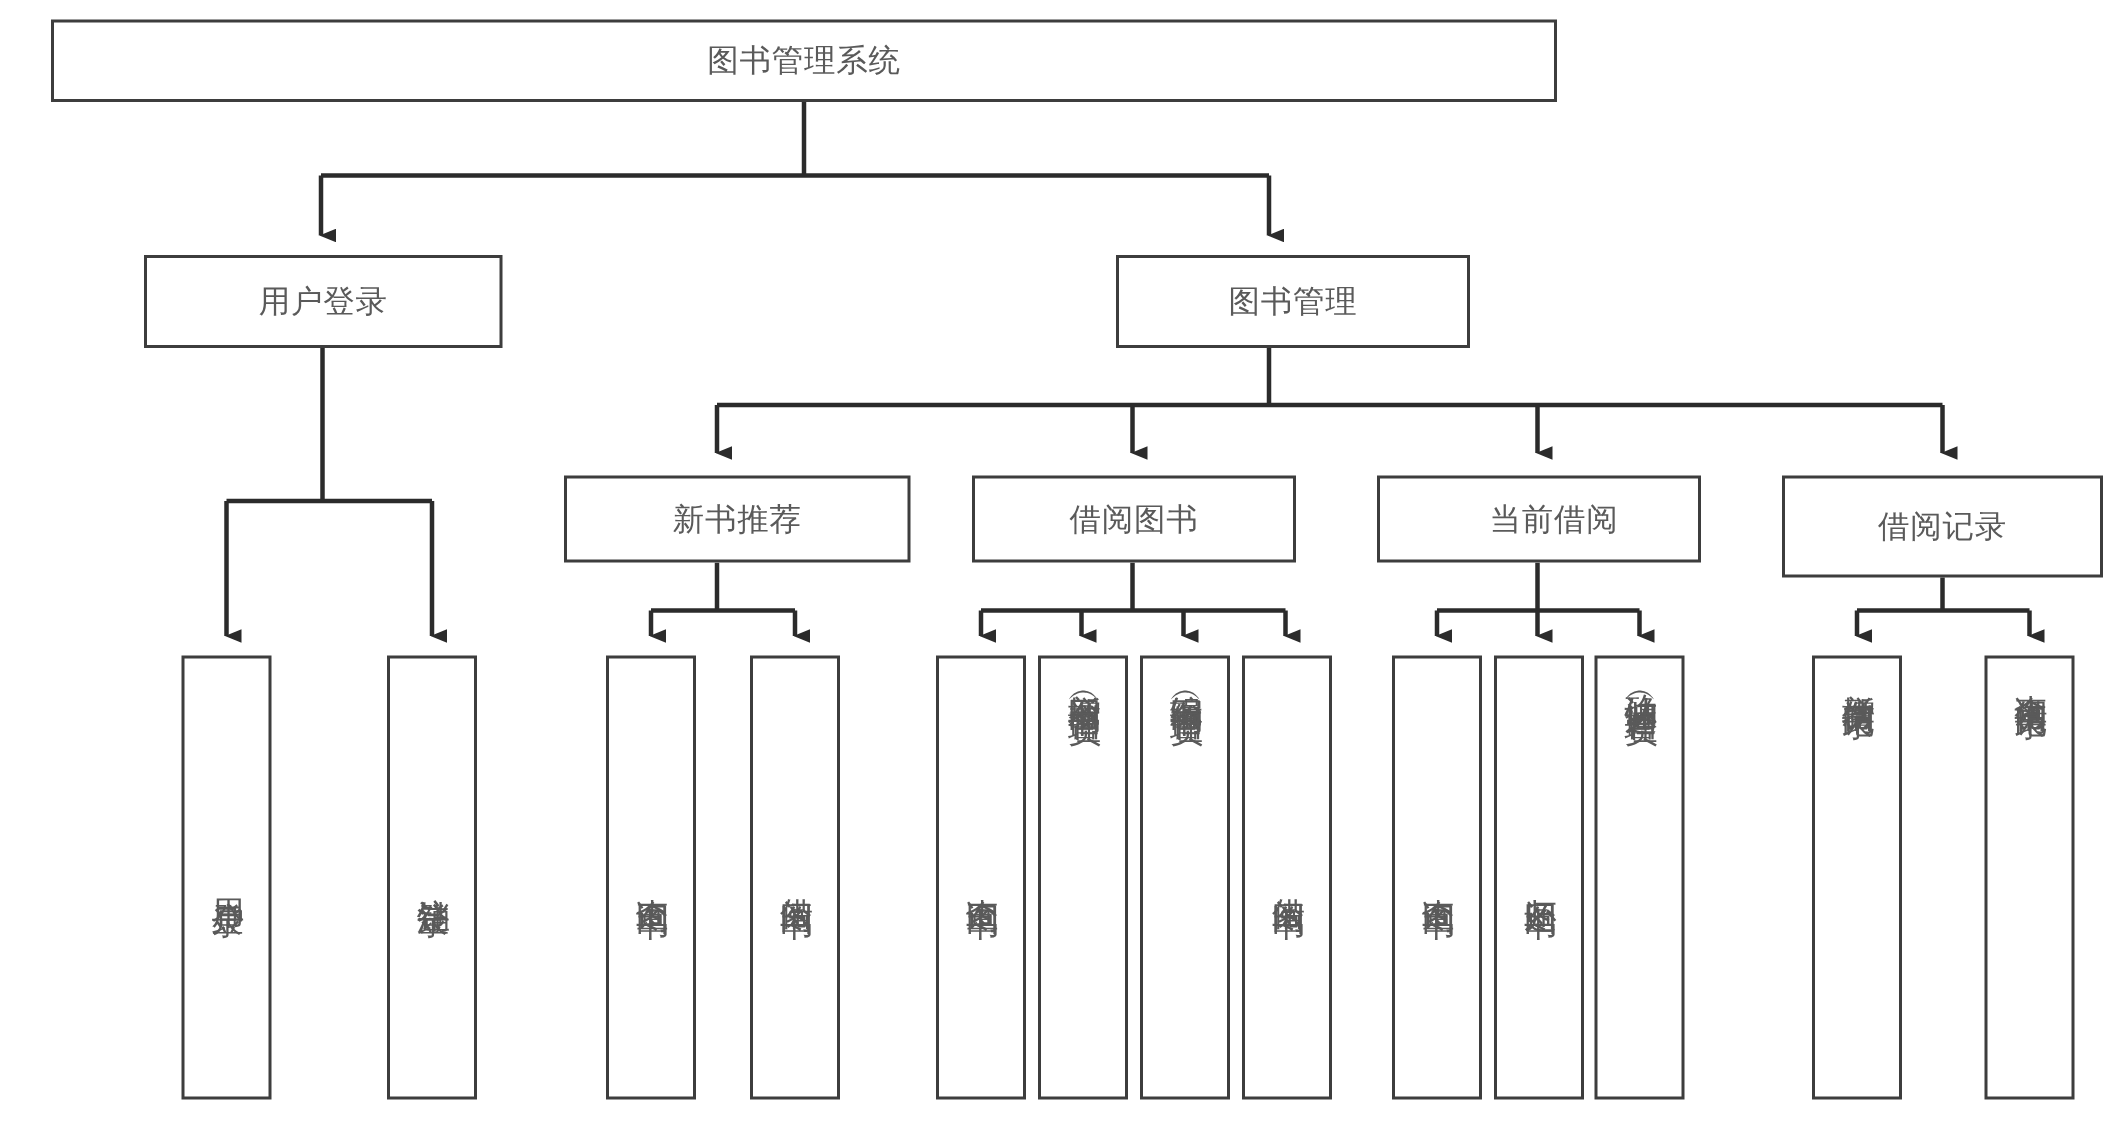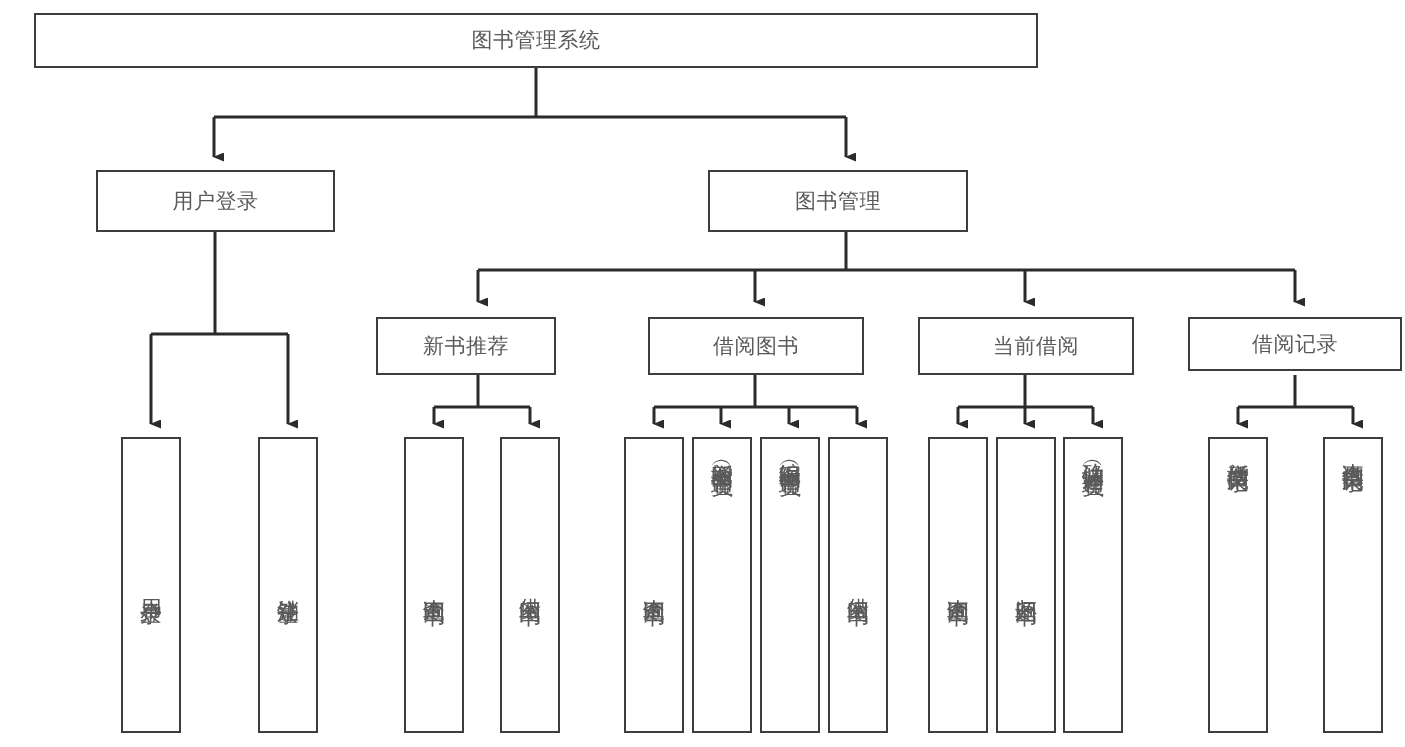--- a/index.html
+++ b/index.html
@@ -129,34 +129,34 @@
     </g>
   </svg>
 
   <div class="node" style="left:18px; top:13px; width:1004px; height:55px;">
     <span class="node-label">图书管理系统</span>
   </div>
 
   <div class="node" style="left:80px; top:170px; width:239px; height:62px;">
     <span class="node-label">用户登录</span>
   </div>
-  <div class="node" style="left:692px; top:170px; width:260px; height:62px;">
+  <div class="node" style="left:728px; top:170px; width:236px; height:62px;">
     <span class="node-label">图书管理</span>
   </div>
 
-  <div class="node" style="left:360px; top:317px; width:180px; height:58px;">
+  <div class="node" style="left:360px; top:317px; width:231px; height:58px;">
     <span class="node-label">新书推荐</span>
   </div>
   <div class="node" style="left:632px; top:317px; width:216px; height:58px;">
     <span class="node-label">借阅图书</span>
   </div>
   <div class="node" style="left:902px; top:317px; width:216px; height:58px;padding-left:20px;">
     <span class="node-label">当前借阅</span>
   </div>
-  <div class="node" style="left:1172px; top:317px; width:214px; height:54px;">
+  <div class="node" style="left:1172px; top:317px; width:214px; height:68px;">
     <span class="node-label">借阅记录</span>
   </div>
 
   <div class="node leaf short" style="left:105px; top:437px; width:60px; height:296px;">
     <span class="node-label">用户登录</span>
   </div>
   <div class="node leaf short" style="left:242px; top:437px; width:60px; height:296px;">
     <span class="node-label">注销登录</span>
   </div>
 

